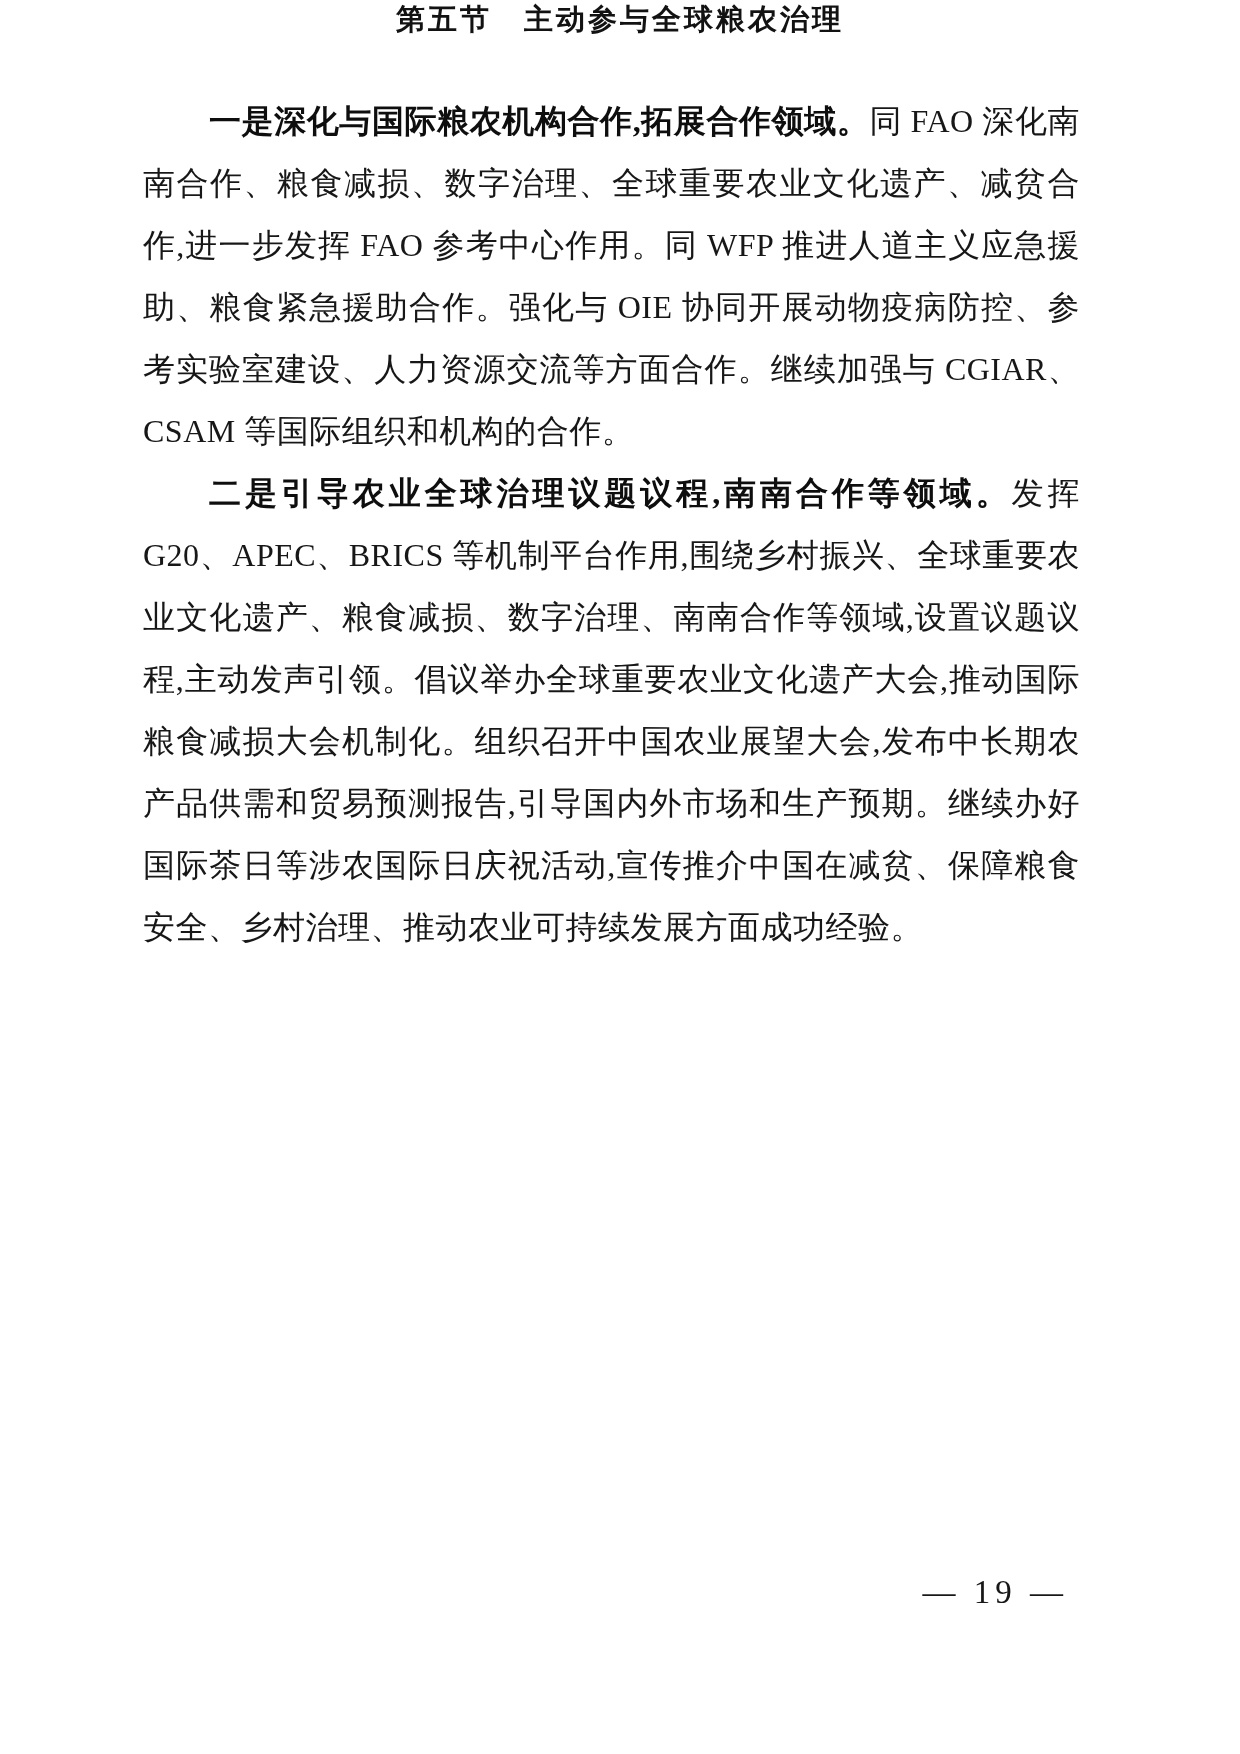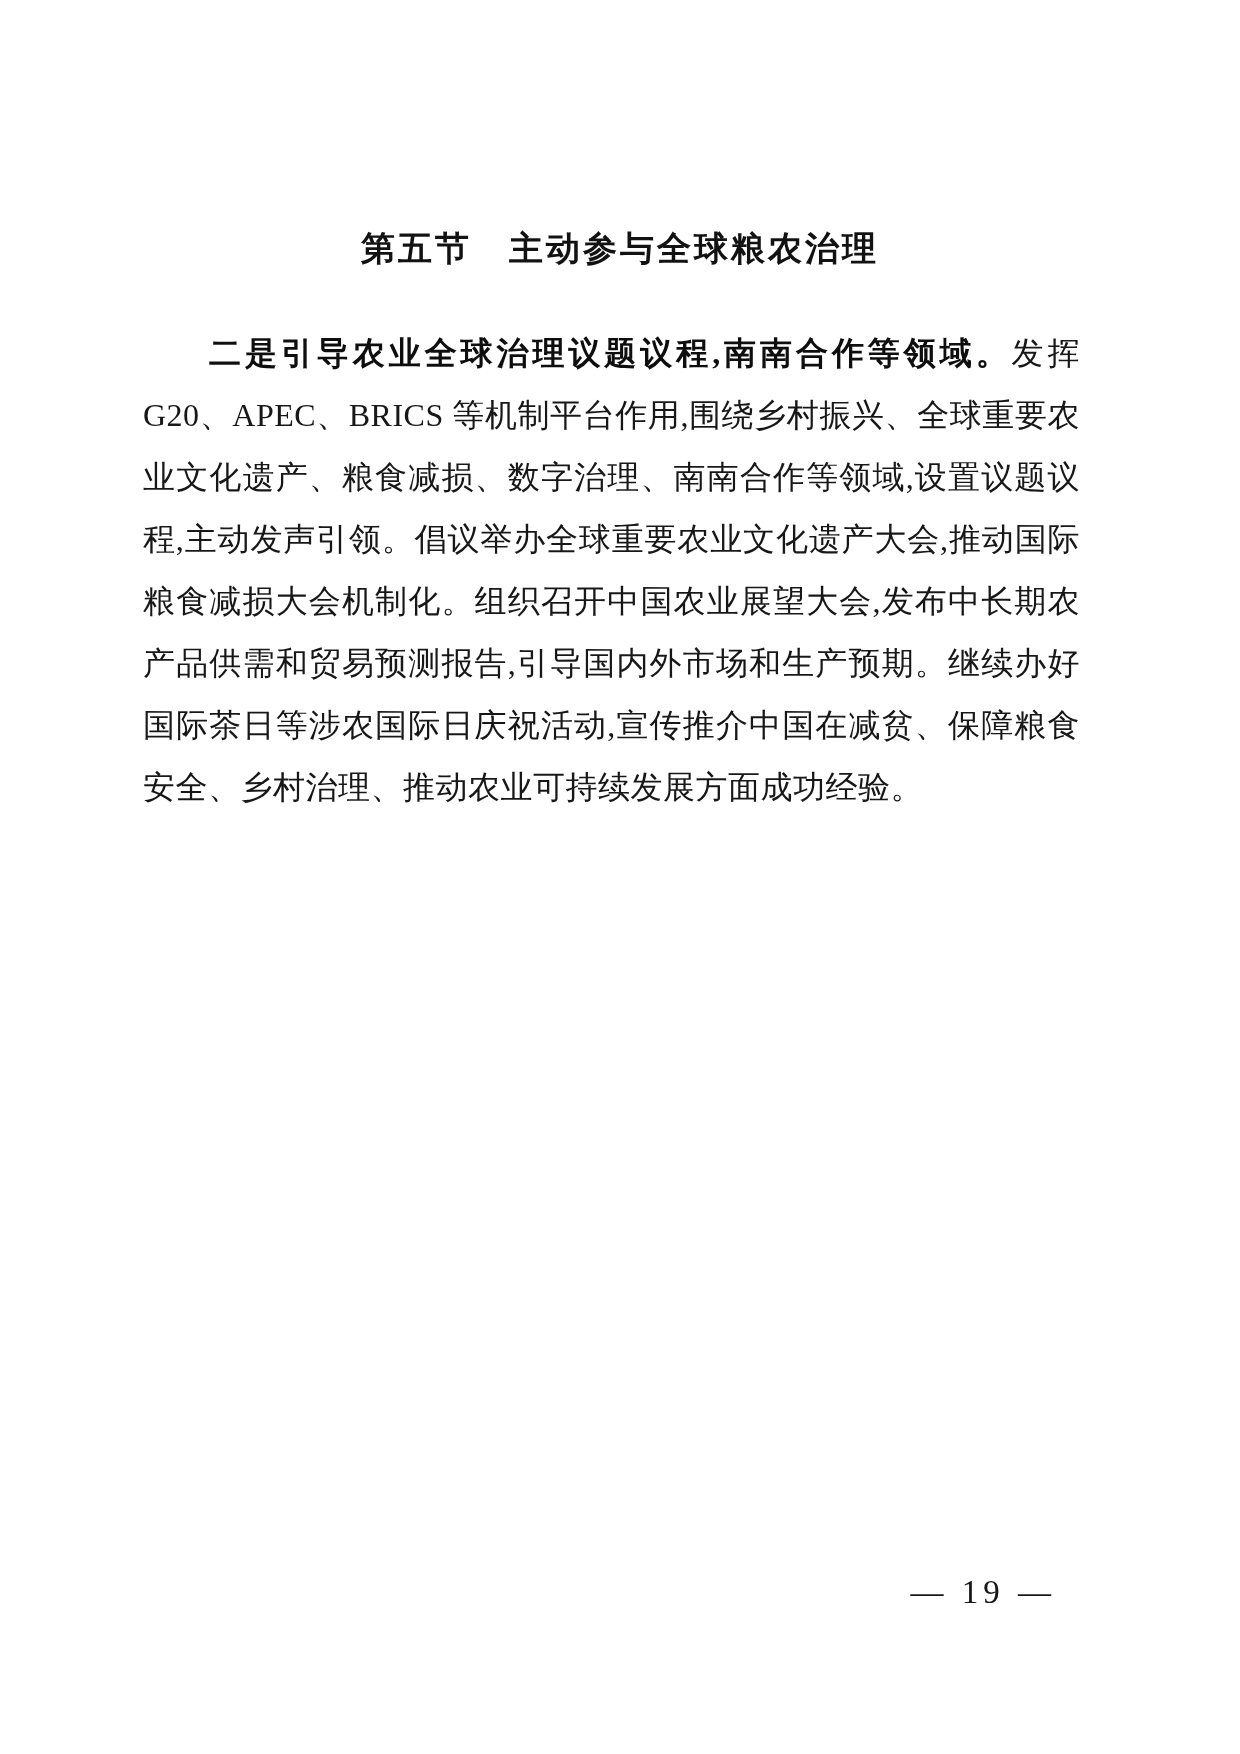--- a/index.html
+++ b/index.html
@@ -11,25 +11,24 @@
     position: relative;
     width: 1240px;
     height: 1754px;
     background: #ffffff;
     overflow: hidden;
     font-family: "Liberation Serif", serif;
     color: #171717;
   }
   .title {
     margin: 0;
-    padding-top: 226px;
     text-align: center;
     font-family: "Liberation Sans", sans-serif;
     font-weight: 700;
-    font-size: 34px;
+    font-size: 29px;
     letter-spacing: 3px;
     color: #121212;
   }
   .content {
     margin: 50px 160px 0 143px;
   }
   .para {
     margin: 0;
     font-size: 32px;
     line-height: 62px;
@@ -40,36 +39,37 @@
     letter-spacing: 0.5px;
     color: #171717;
   }
   .para .lead {
     font-weight: 700;
     color: #0e0e0e;
   }
   .page-number {
     position: absolute;
     top: 1574px;
-    right: 184px;
+    right: 172px;
     font-size: 33px;
     letter-spacing: 5px;
     color: #171717;
     white-space: nowrap;
   }
 </style>
 </head>
 <body>
 
 <div class="page">
 
   <h1 class="title">第五节　主动参与全球粮农治理</h1>
 
   <div class="content">
 
+    <p class="para"><span class="lead">一是深化与国际粮农机构合作,拓展合作领域。</span><span>同 FAO 深化南南合作、粮食减损、数字治理、全球重要农业文化遗产、减贫合作,进一步发挥 FAO 参考中心作用。同 WFP 推进人道主义应急援助、粮食紧急援助合作。强化与 OIE 协同开展动物疫病防控、参考实验室建设、人力资源交流等方面合作。继续加强与 CGIAR、CSAM 等国际组织和机构的合作。</span></p>
 
     <p class="para"><span class="lead">二是引导农业全球治理议题议程,南南合作等领域。</span><span>发挥 G20、APEC、BRICS 等机制平台作用,围绕乡村振兴、全球重要农业文化遗产、粮食减损、数字治理、南南合作等领域,设置议题议程,主动发声引领。倡议举办全球重要农业文化遗产大会,推动国际粮食减损大会机制化。组织召开中国农业展望大会,发布中长期农产品供需和贸易预测报告,引导国内外市场和生产预期。继续办好国际茶日等涉农国际日庆祝活动,宣传推介中国在减贫、保障粮食安全、乡村治理、推动农业可持续发展方面成功经验。</span></p>
 
 
   </div>
 
   <div class="page-number">— 19 —</div>
 
 </div>
 

